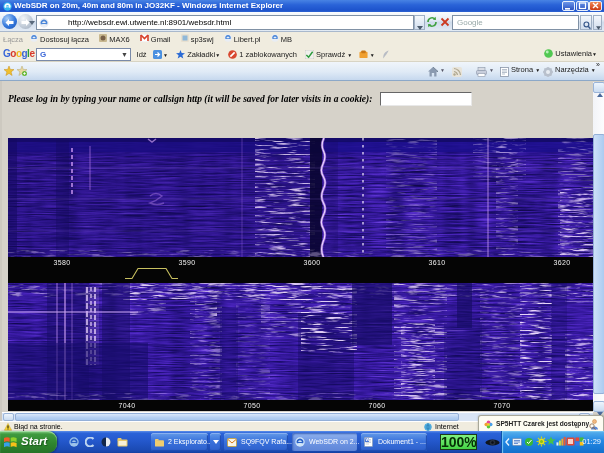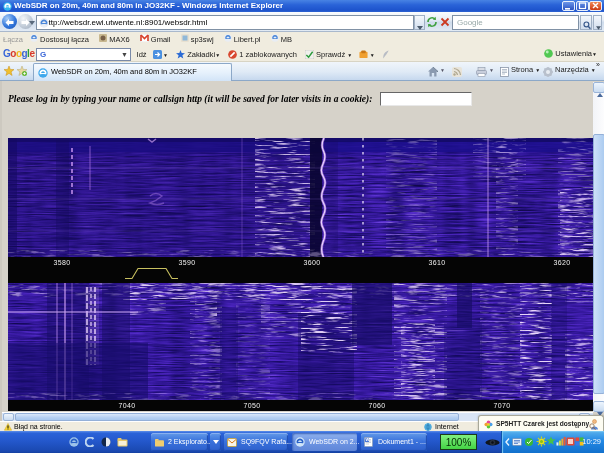--- a/index.html
+++ b/index.html
@@ -2,21 +2,21 @@
 <html><head><meta charset="utf-8">
 <style>
 *{margin:0;padding:0;box-sizing:border-box}
 html,body{width:604px;height:453px;overflow:hidden;font-family:"Liberation Sans",sans-serif}
 .abs{position:absolute}
 #screen{position:relative;width:604px;height:396px;background:#d6d2c9}
 #title{left:0;top:0;width:604px;height:12px;background:linear-gradient(180deg,#4883e4 0%,#2a63d8 40%,#1d53cc 85%,#2e63d2 100%);color:#fff;font-weight:bold;font-size:8px;line-height:12px;padding-left:14px;white-space:nowrap}
 .wbtn{top:1px;width:13px;height:10px;border-radius:2px;border:1px solid #e8f0fc}
 #nav{left:0;top:12px;width:604px;height:20px;background:linear-gradient(180deg,#fbfdfe 0%,#e8eef6 40%,#cfdcec 55%,#e2eaf4 100%);border-bottom:1px solid #a9b8cc}
 .sphere{border-radius:50%;width:15px;height:15px;top:2px}
-#addr{left:36px;top:2.5px;width:378px;height:15px;background:#fff;border:1px solid #8091a5;font-size:8px;line-height:13px;color:#000;padding-left:7px;white-space:nowrap}
+#addr{left:36px;top:2.5px;width:378px;height:15px;background:#fff;border:1px solid #8091a5;font-size:8px;line-height:13px;color:#000;padding-left:31px;white-space:nowrap}
 #srch{left:452px;top:2.5px;width:127px;height:15px;background:#fff;border:1px solid #8091a5;font-size:8px;line-height:13px;color:#9aa;padding-left:4px}
 #links{left:0;top:32px;width:604px;height:15px;background:#f0ecdf;font-size:7.5px;color:#1a1a1a;line-height:15px;white-space:nowrap}
 .lit{margin-right:6px}
 #gbar{left:0;top:47px;width:604px;height:15px;background:#f0ecdf;border-bottom:1px solid #d8d4c4;font-size:7.5px;color:#1a1a1a;line-height:14px;white-space:nowrap}
 #tabs{left:0;top:62px;width:604px;height:19px;background:linear-gradient(180deg,#f0f5fb 0%,#dfeaf6 55%,#c6d8ee 100%);border-bottom:1px solid #8ca8c8}
 #tab1{left:33px;top:1px;width:199px;height:18px;background:linear-gradient(180deg,#f6fafe 0%,#e6f1fc 50%,#d2e4f7 100%);border:1px solid #8ca8c8;border-bottom:none;border-radius:2px 2px 0 0;font-size:7.5px;line-height:16px;color:#000;padding-left:17px;white-space:nowrap}
 .tico{font-size:7.5px;color:#1a1a1a}
 #content{left:0;top:81px;width:604px;height:340px;background:#d6d2c9;border-left:2px solid #cdc9c0}
 .ptext{font-family:"Liberation Serif",serif;font-style:italic;font-weight:bold;font-size:9.5px;color:#000;white-space:nowrap}
 #inbox{left:378px;top:11px;width:92px;height:14px;background:#fff;border-top:1.5px solid #666;border-left:1.5px solid #666;border-right:1px solid #e8e8e8;border-bottom:1px solid #e8e8e8}
@@ -141,24 +141,20 @@
   </div>
   <div id="tabs" class="abs">
     <svg class="abs" style="left:4px;top:4px" width="10" height="10" viewBox="0 0 10 10">
         <path d="M5 0 L6.3 3.4 L10 3.6 L7.1 5.9 L8.1 9.5 L5 7.4 L1.9 9.5 L2.9 5.9 L0 3.6 L3.7 3.4 Z" fill="#f0c030" stroke="#c89018" stroke-width="0.5"></path>
       </svg>
     <svg class="abs" style="left:17px;top:4px" width="10" height="10" viewBox="0 0 10 10">
         <path d="M5 0 L6.3 3.4 L10 3.6 L7.1 5.9 L8.1 9.5 L5 7.4 L1.9 9.5 L2.9 5.9 L0 3.6 L3.7 3.4 Z" fill="#e8d8a0" stroke="#b8a870" stroke-width="0.5"></path>
         <circle cx="7.5" cy="7.5" r="2.5" fill="#68b838"></circle>
         <path d="M6.2 7.5 H8.8 M7.5 6.2 V8.8" stroke="#fff" stroke-width="0.8"></path>
       </svg>
-    <div id="tab1" class="abs"><svg class="abs" style="left:4px;top:3.5px" width="10" height="10" viewBox="0 0 16 16">
-          <circle cx="8" cy="8" r="7.5" fill="#3fa8ec"></circle>
-          <path d="M3 10 A5.5 5.5 0 1 1 13 10 L10.5 10 A3 3 0 1 0 5.5 10 Z M4 8 H12 V9.5 H4Z" fill="#fff"></path>
-        </svg>WebSDR on 20m, 40m and 80m in JO32KF</div>
     <svg class="abs" style="left:428px;top:4.5px" width="10" height="10" viewBox="0 0 10 10">
         <path d="M5 0 L10 4.5 H8.5 V9.5 H6.2 V6 H3.8 V9.5 H1.5 V4.5 H0 Z" fill="#8a9ab0"></path>
         <path d="M5 0 L10 4.5 H8.7" stroke="#68788c" fill="none" stroke-width="0.8"></path>
       </svg>
     <span class="abs tico" style="left:440px;top:5px;font-size:5px;color:#556">▼</span>
     <svg class="abs" style="left:452px;top:4.5px" width="10" height="10" viewBox="0 0 10 10">
         <rect width="10" height="10" rx="2" fill="#e8e4da"></rect>
         <circle cx="2.5" cy="7.5" r="1.2" fill="#b0a890"></circle>
         <path d="M2 4.5 A4 4 0 0 1 5.5 8 M2 1.5 A7 7 0 0 1 8.5 8" stroke="#b0a890" stroke-width="1.2" fill="none"></path>
       </svg>
@@ -336,20 +332,26 @@
         <circle cx="5" cy="5" r="1.5" fill="#f8d020"></circle>
       </svg><span style="margin-left:17px">SP5HTT Czarek jest dostępny</span>
     <svg class="abs" style="right:4px;top:3px" width="10" height="11" viewBox="0 0 10 11">
         <circle cx="5.5" cy="2.5" r="2" fill="#f0b880" stroke="#c88840" stroke-width="0.5"></circle>
         <path d="M2 10.5 C2 6.5 9 6.5 9 10.5 Z" fill="#5888d8"></path>
         <circle cx="3" cy="7" r="2.2" fill="none" stroke="#88684a" stroke-width="0.8"></circle>
         <path d="M4.5 8.5 L6.5 10.8" stroke="#88684a" stroke-width="0.9"></path>
       </svg>
   </div>
   <div id="task" class="abs">
+    <div id="start" class="abs">Start<svg class="abs" style="left:4px;top:4.5px" width="13" height="13" viewBox="0 0 16 16">
+          <path d="M0 2.5 Q3.5 0.8 7 2.2 L7 7.2 Q3.5 5.8 0 7.5 Z" fill="#f25c28"></path>
+          <path d="M8.2 2.2 Q11.5 0.8 15.5 2.5 L15.5 7.5 Q11.5 5.8 8.2 7.2 Z" fill="#8ed02c"></path>
+          <path d="M0 8.7 Q3.5 7 7 8.4 L7 13.4 Q3.5 12 0 13.7 Z" fill="#38a0e8"></path>
+          <path d="M8.2 8.4 Q11.5 7 15.5 8.7 L15.5 13.7 Q11.5 12 8.2 13.4 Z" fill="#f8c018"></path>
+        </svg></div>
     <svg class="abs" style="left:69px;top:6px" width="10" height="10" viewBox="0 0 16 16">
         <circle cx="8" cy="8" r="7.5" fill="#9cc2ea"></circle>
         <path d="M3 10 A5.5 5.5 0 1 1 13 10 L10.5 10 A3 3 0 1 0 5.5 10 Z M4 8 H12 V9.5 H4Z" fill="#2a62c8"></path>
       </svg>
     <svg class="abs" style="left:85px;top:6px" width="10" height="10" viewBox="0 0 10 10">
         <path d="M8.5 2 A4.5 4.5 0 1 0 8.5 8" stroke="#bcd4f0" stroke-width="2" fill="none"></path>
       </svg>
     <svg class="abs" style="left:101px;top:6px" width="10" height="10" viewBox="0 0 10 10">
         <circle cx="5" cy="5" r="4.5" fill="#12264a"></circle>
         <path d="M5 0.5 A4.5 4.5 0 0 1 5 9.5 Z" fill="#e8ecf2"></path>
@@ -374,21 +376,21 @@
       <svg class="abs" style="left:3px;top:4px" width="10" height="10" viewBox="0 0 16 16">
           <circle cx="8" cy="8" r="7.5" fill="#cfe4f8"></circle>
           <path d="M3 10 A5.5 5.5 0 1 1 13 10 L10.5 10 A3 3 0 1 0 5.5 10 Z M4 8 H12 V9.5 H4Z" fill="#2a62c8"></path>
         </svg>WebSDR on 2...</div>
     <div class="tbtn abs" style="left:361px;width:66px"><svg class="abs" style="left:3px;top:4px" width="9" height="10" viewBox="0 0 9 10">
           <rect x="0.5" y="0.5" width="8" height="9" rx="0.5" fill="#fff" stroke="#8898b0" stroke-width="0.6"></rect>
           <path d="M1.5 2.5 H7 M1.5 4 H7 M1.5 5.5 H7 M1.5 7 H5" stroke="#a8b4c4" stroke-width="0.6"></path>
           <rect x="1" y="1" width="4" height="4" fill="#4a78d8"></rect>
           <text x="1.6" y="4.4" font-size="4" fill="#fff" font-weight="bold" font-family="Liberation Sans">W</text>
         </svg>Dokument1 - ...</div>
-    <div class="abs" style="left:440px;top:3px;width:37px;height:16px;background:linear-gradient(180deg,#80f080,#44d444);border:1px solid #1a3a1a;color:#063006;font-weight:normal;font-size:10px;text-align:center;line-height:15px">100%</div>
+    <div class="abs" style="left:440px;top:3px;width:37px;height:16px;background:linear-gradient(180deg,#80f080,#44d444);border:1px solid #1a3a1a;color:#063006;font-weight:bold;font-size:14px;text-align:center;line-height:15px">100%</div>
     <svg class="abs" style="left:485px;top:7px" width="15" height="9" viewBox="0 0 15 9">
         <ellipse cx="7.5" cy="4.5" rx="7" ry="3" fill="#10161e"></ellipse>
         <circle cx="7.5" cy="4.5" r="2.8" fill="#28303c"></circle>
         <circle cx="7.5" cy="4.5" r="1.2" fill="#0a0e14"></circle>
       </svg>
     <div id="tray" class="abs">
       <svg class="abs" style="left:3px;top:7px" width="5" height="8" viewBox="0 0 5 8">
           <path d="M4 0.5 L1 4 L4 7.5" stroke="#e8f2fc" stroke-width="1.4" fill="none"></path>
         </svg>
       <svg class="abs" style="left:10px;top:6px" width="10" height="10" viewBox="0 0 10 10">
@@ -418,16 +420,16 @@
         <svg class="abs" style="left:64px;top:6px" width="9" height="9" viewBox="0 0 9 9">
           <rect x="0.5" y="0.5" width="8" height="8" rx="1" fill="#e04838"></rect>
           <rect x="2" y="2" width="5" height="5" fill="#f8d0c8"></rect>
         </svg>
       <svg class="abs" style="left:73px;top:6px" width="9" height="9" viewBox="0 0 10 10">
           <rect x="0.5" y="0.5" width="4.2" height="4.2" fill="#e84838"></rect>
           <rect x="5.3" y="0.5" width="4.2" height="4.2" fill="#48b838"></rect>
           <rect x="0.5" y="5.3" width="4.2" height="4.2" fill="#3878e8"></rect>
           <rect x="5.3" y="5.3" width="4.2" height="4.2" fill="#f8c018"></rect>
         </svg>
-      <span class="abs" style="right:3px;top:0;line-height:22px;font-size:7.5px;color:#eef4fc">10:29</span>
+      <span class="abs" style="right:3px;top:0;line-height:22px;font-size:7.5px;color:#eef4fc">01:29</span>
     </div>
   </div>
 </div>
 
 </body></html>

